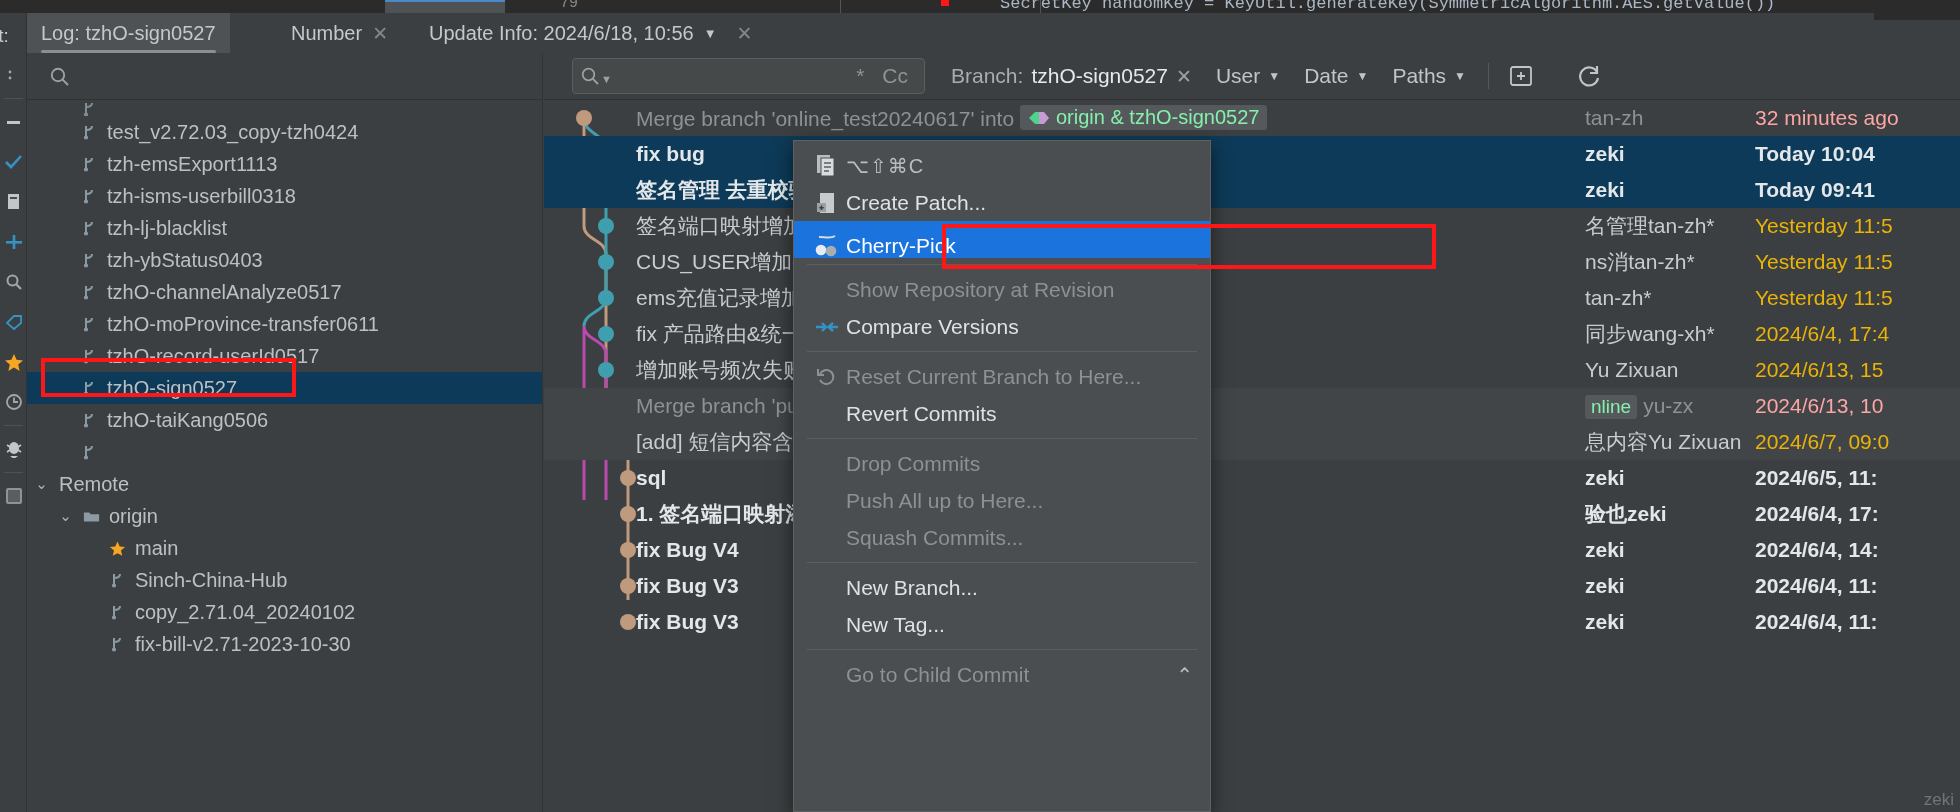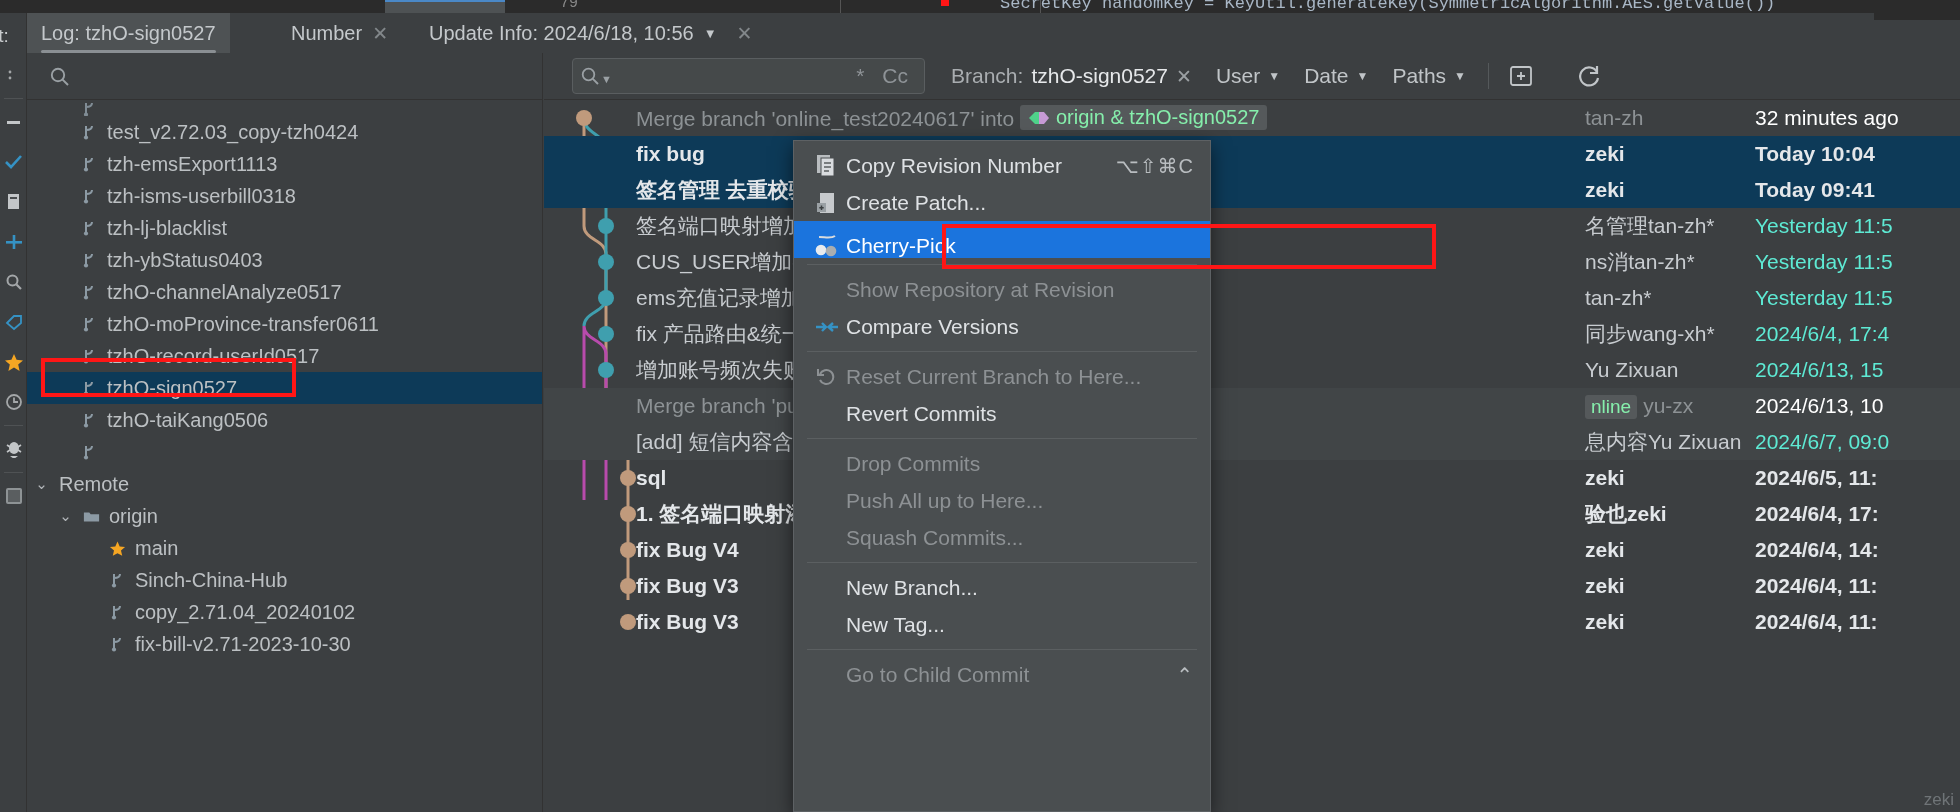--- a/index.html
+++ b/index.html
@@ -126,23 +126,23 @@
   .graphcell { width: 92px; flex: 0 0 92px; height: 36px; }
   .subjcell {
     flex: 1; font-size: 21px; color: #c8ccd0; white-space: nowrap; overflow: hidden;
     padding-right: 8px; position: relative;
   }
   .subjcell.bold { font-weight: bold; color: #e4e7ea; }
   .subjcell.dim { color: #8d9295; }
   .authcell { width: 170px; flex: 0 0 170px; font-size: 21px; color: #c8ccd0; white-space: nowrap; overflow: hidden; }
   .authcell.bold { font-weight: bold; color: #e4e7ea; }
   .authcell.dim { color: #8d9295; }
-  .datecell { width: 205px; flex: 0 0 205px; font-size: 21px; color: #5eead4; white-space: nowrap; }
+  .datecell { width: 205px; flex: 0 0 205px; font-size: 21px; color: #eab308; white-space: nowrap; }
   .datecell.bold { font-weight: bold; color: #e4e7ea; }
-  .datecell.dim { color: #ffffff; }
+  .datecell.dim { color: #fca5a5; }
   .reftag {
     display: inline-flex; align-items: center; gap: 6px; background: #55595b;
     padding: 1px 8px; border-radius: 3px; color: #86efac; font-size: 20px; margin-right: 6px;
   }
   .reftag.small { font-size: 19px; padding: 1px 6px; }
   svg.graph { position: absolute; left: 0; top: 0; pointer-events: none; }
 
   
   .ctxmenu {
     position: absolute; left: 793px; top: 140px; width: 418px; height: 672px;
@@ -684,21 +684,20 @@
   <div class="ctxmenu">
 
     <div class="mi">
       <span class="mic">
         <svg width="22" height="24" viewBox="0 0 22 24">
             <rect x="1" y="1" width="13" height="18" fill="#b9bdc0"></rect>
             <rect x="5" y="4" width="13" height="18" fill="#d9dcdf" stroke="#4a4e50" stroke-width="1"></rect>
             <path d="M8 9 L15 9 M8 13 L15 13 M8 17 L13 17" stroke="#5a5e60" stroke-width="1.4"></path>
           </svg>
       </span>
-      <span class="mlabel">Copy Revision Number</span>
       <span class="mkey">⌥⇧⌘C</span>
     </div>
 
     <div class="mi">
       <span class="mic">
         <svg width="22" height="24" viewBox="0 0 22 24">
             <rect x="4" y="2" width="14" height="20" fill="#c7cacd"></rect>
             <rect x="1" y="12" width="9" height="9" fill="#9aa0a4"></rect>
             <path d="M5.5 14.5 L5.5 19 M3.3 16.8 L7.7 16.8" stroke="#3c3f41" stroke-width="1.5"></path>
           </svg>

